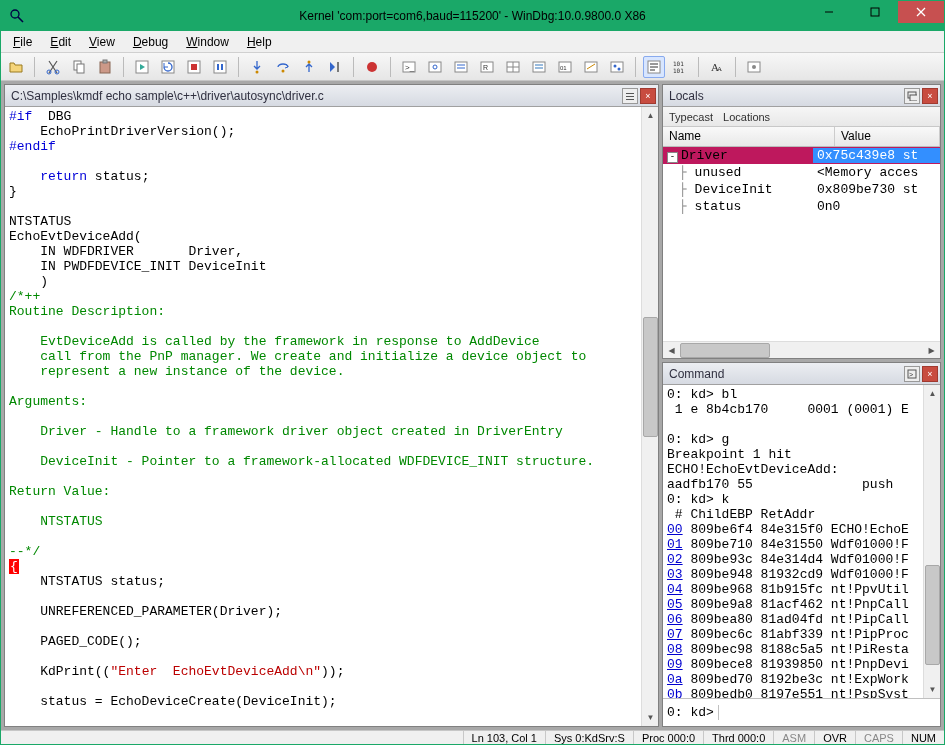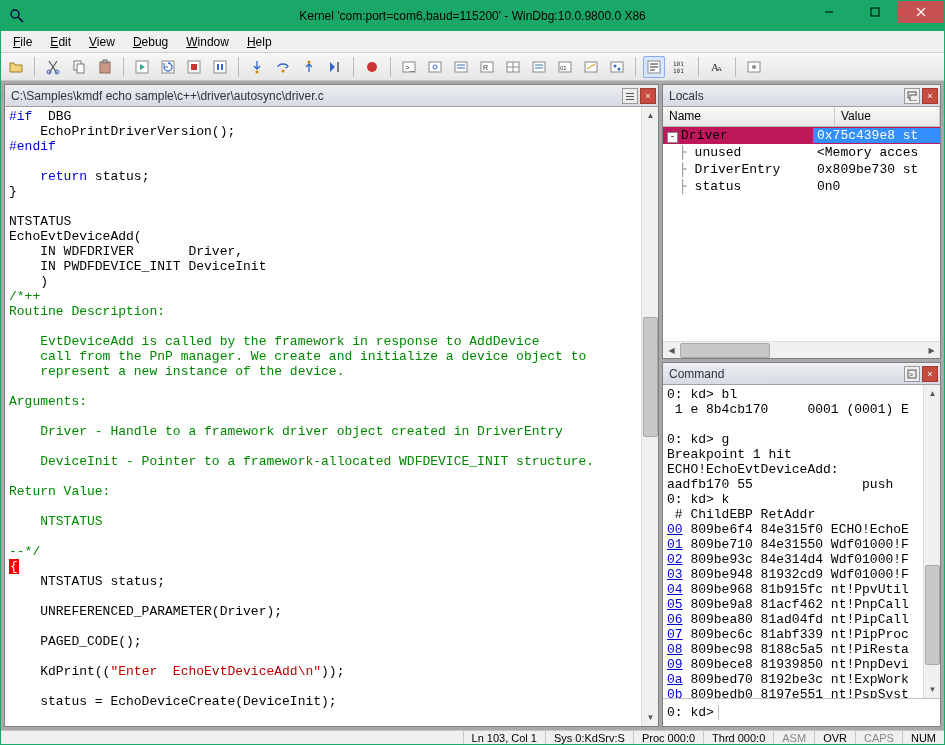--- a/index.html
+++ b/index.html
@@ -365,36 +365,40 @@
         <div class="pbtns">
           <div class="pbtn">
               <svg width="10" height="10" viewBox="0 0 10 10">
                 <rect x="1" y="1" width="8" height="6" fill="none" stroke="#555"></rect>
                 <rect x="3" y="4" width="8" height="6" fill="#eee" stroke="#555"></rect>
               </svg>
             </div>
           <div class="pbtn close">×</div>
         </div>
       </div>
+      <div class="sub-toolbar">
+        <span class="sitem">Typecast</span>
+        <span class="sitem">Locations</span>
+      </div>
       <div class="locals-body">
         <div class="lhdr">
           <div class="ch" style="width:172px">Name</div>
           <div class="ch" style="flex:1">Value</div>
         </div>
         <div class="lrows" id="locals-rows">
             <div class="lrow sel">
               <div class="c" style="width: 150px; padding-left: 4px;"><span class="exp">-</span><span>Driver</span></div>
               <div class="c val" style="flex: 1 1 0%;">0x75c439e8 st</div>
             </div>
             <div class="lrow">
               <div class="c" style="width: 150px; padding-left: 16px;"><span style="color: rgb(136, 136, 136);">├ </span><span>unused</span></div>
               <div class="c val" style="flex: 1 1 0%;">&lt;Memory acces</div>
             </div>
             <div class="lrow">
-              <div class="c" style="width: 150px; padding-left: 16px;"><span style="color: rgb(136, 136, 136);">├ </span><span>DriverEntry</span></div>
+              <div class="c" style="width: 150px; padding-left: 16px;"><span style="color: rgb(136, 136, 136);">├ </span><span>DeviceInit</span></div>
               <div class="c val" style="flex: 1 1 0%;">0x809be730 st</div>
             </div>
             <div class="lrow">
               <div class="c" style="width: 150px; padding-left: 16px;"><span style="color: rgb(136, 136, 136);">├ </span><span>status</span></div>
               <div class="c val" style="flex: 1 1 0%;">0n0</div>
             </div>
           </div>
         <div class="scroll-h">
           <div class="arr" style="left:0">◀</div>
           <div class="thumb" style="left:17px;width:90px"></div>

